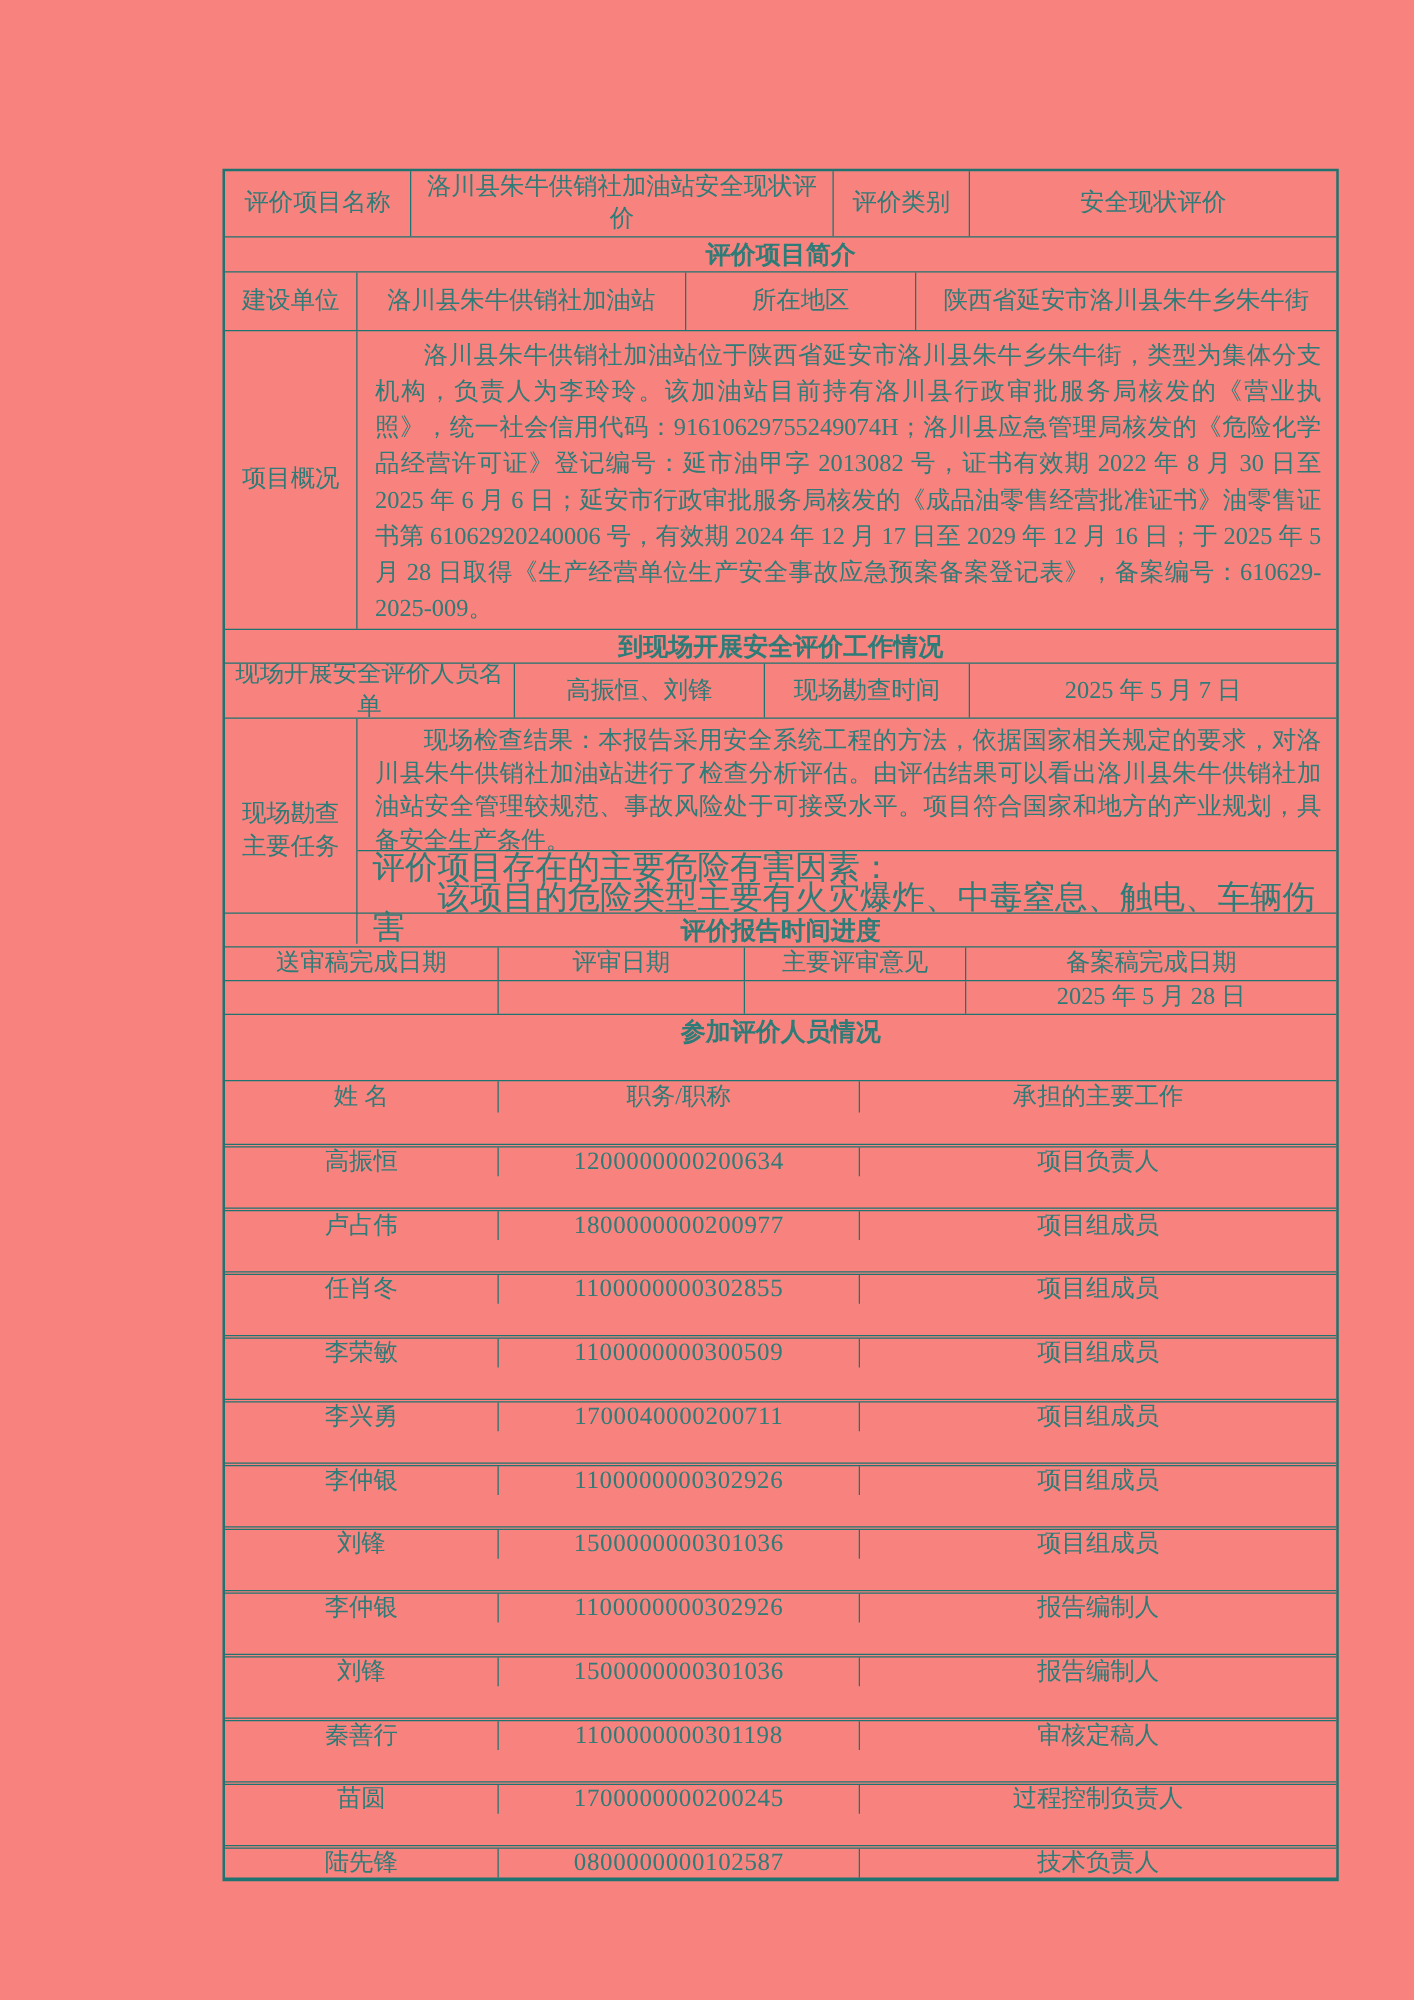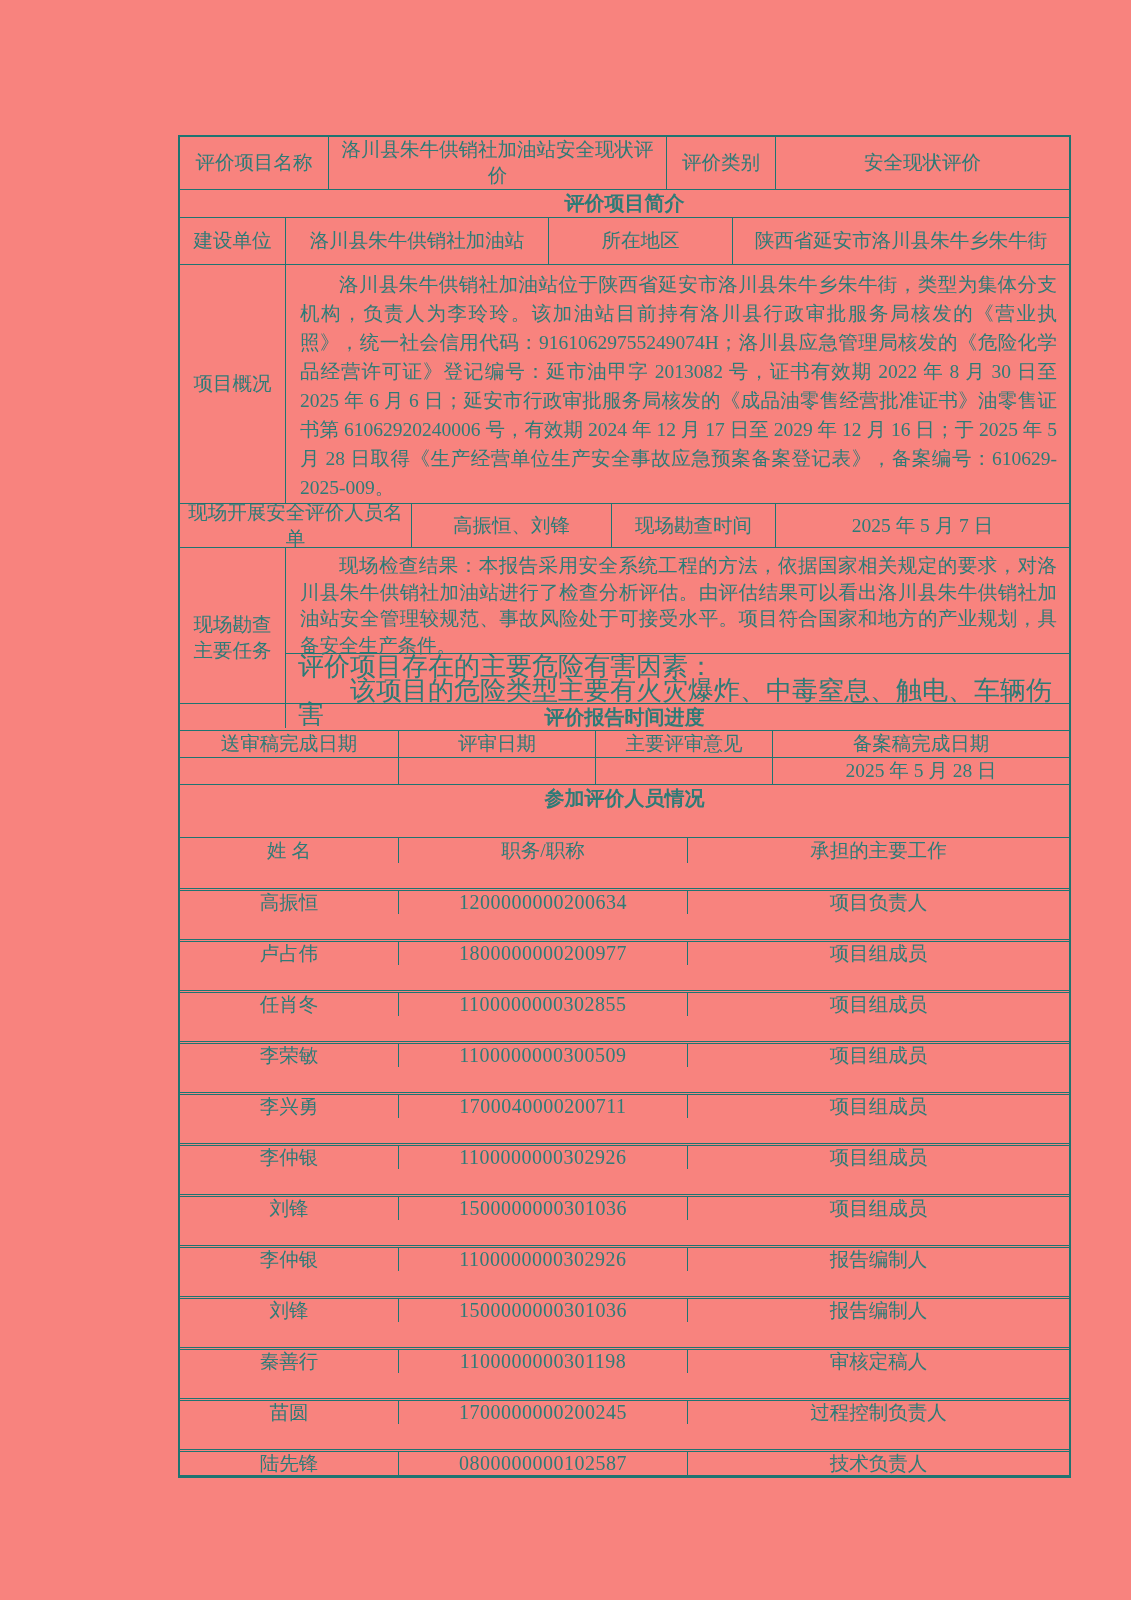--- a/index.html
+++ b/index.html
@@ -80,20 +80,23 @@
     <div class="cell" style="padding:2px 3px;">陕西省延安市洛川县朱牛乡朱牛街</div>
   </div>
 
   <div class="row r-overview">
     <div class="cell">项目概况</div>
     <div class="cell" style="align-items:flex-start; padding:0;">
       <span class="para para-overview indent2">洛川县朱牛供销社加油站位于陕西省延安市洛川县朱牛乡朱牛街，类型为集体分支机构，负责人为李玲玲。该加油站目前持有洛川县行政审批服务局核发的《营业执照》，统一社会信用代码：91610629755249074H；洛川县应急管理局核发的《危险化学品经营许可证》登记编号：延市油甲字 2013082 号，证书有效期 2022 年 8 月 30 日至 2025 年 6 月 6 日；延安市行政审批服务局核发的《成品油零售经营批准证书》油零售证书第 61062920240006 号，有效期 2024 年 12 月 17 日至 2029 年 12 月 16 日；于 2025 年 5 月 28 日取得《生产经营单位生产安全事故应急预案备案登记表》，备案编号：610629-2025-009。</span>
     </div>
   </div>
 
+  <div class="row sec-row" style="height:27px;">
+    <div class="sec">到现场开展安全评价工作情况</div>
+  </div>
 
   <div class="row r-onsite">
     <div class="cell">现场开展安全评价人员名单</div>
     <div class="cell">高振恒、刘锋</div>
     <div class="cell">现场勘查时间</div>
     <div class="cell">2025 年 5 月 7 日</div>
   </div>
 
   <div class="row r-survey">
     <div class="cell">现场勘查主要任务</div>

